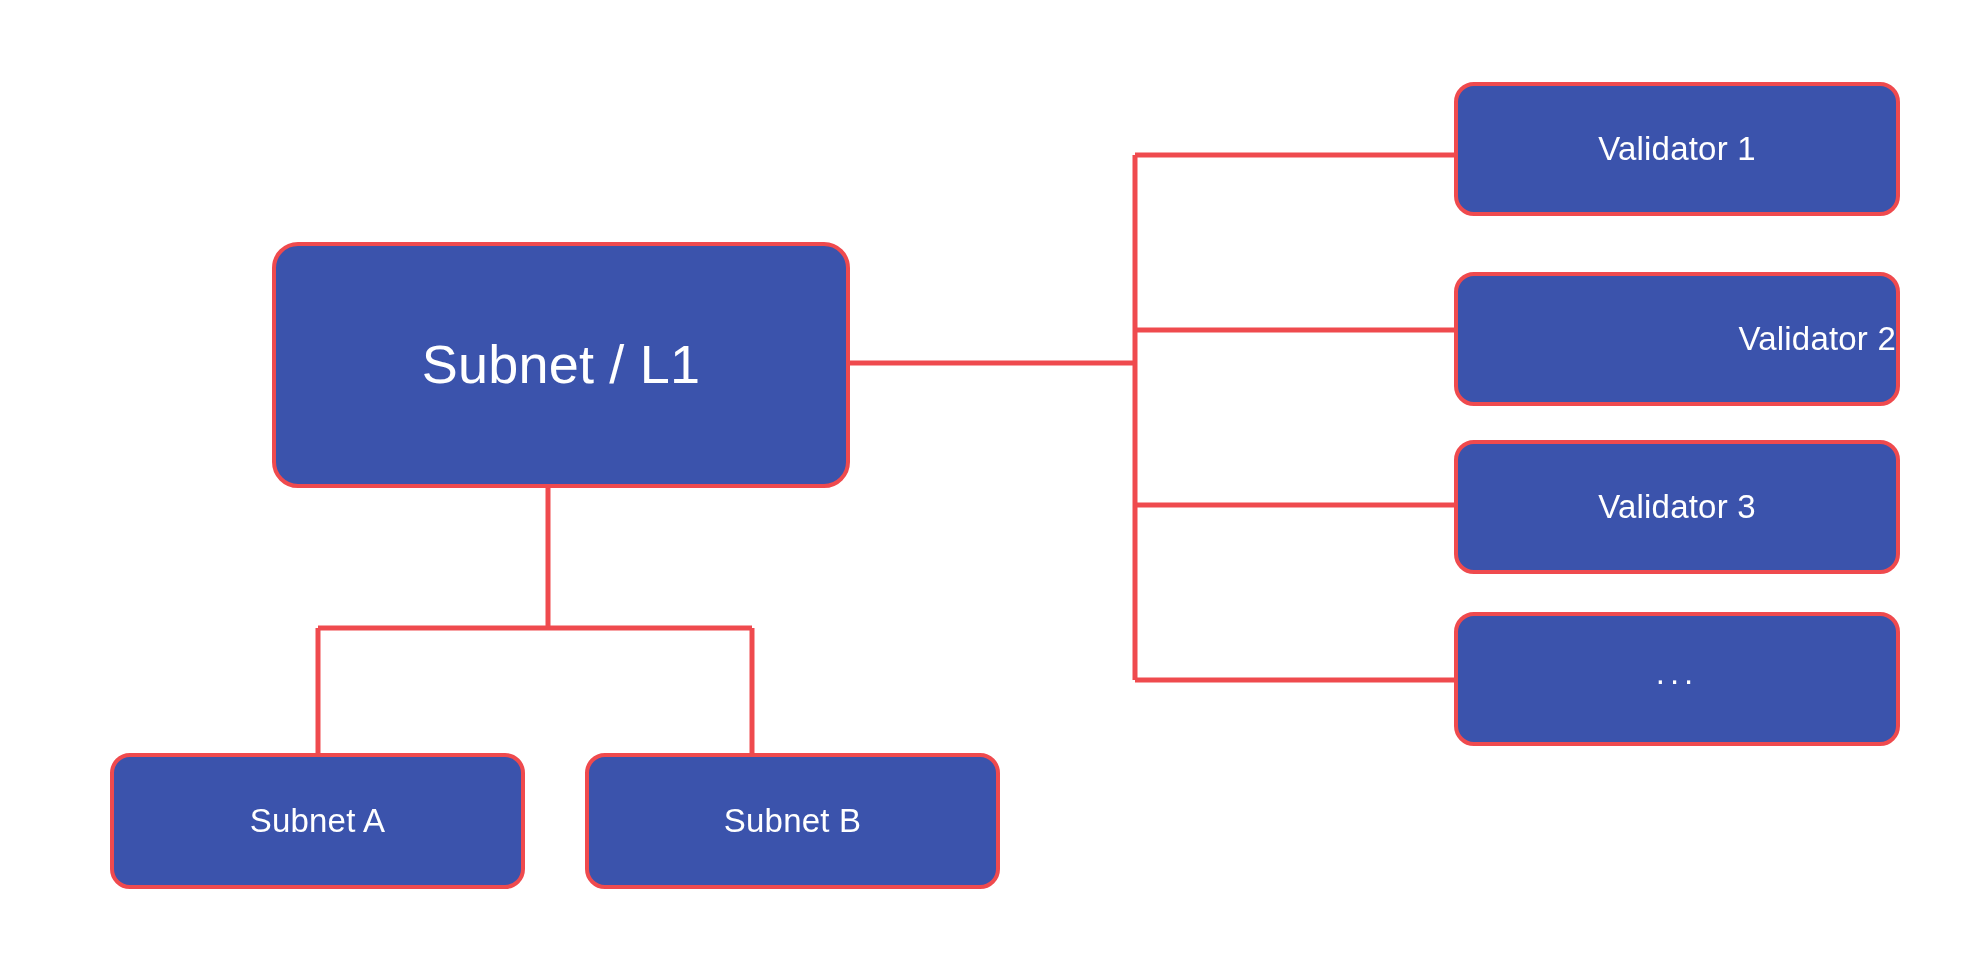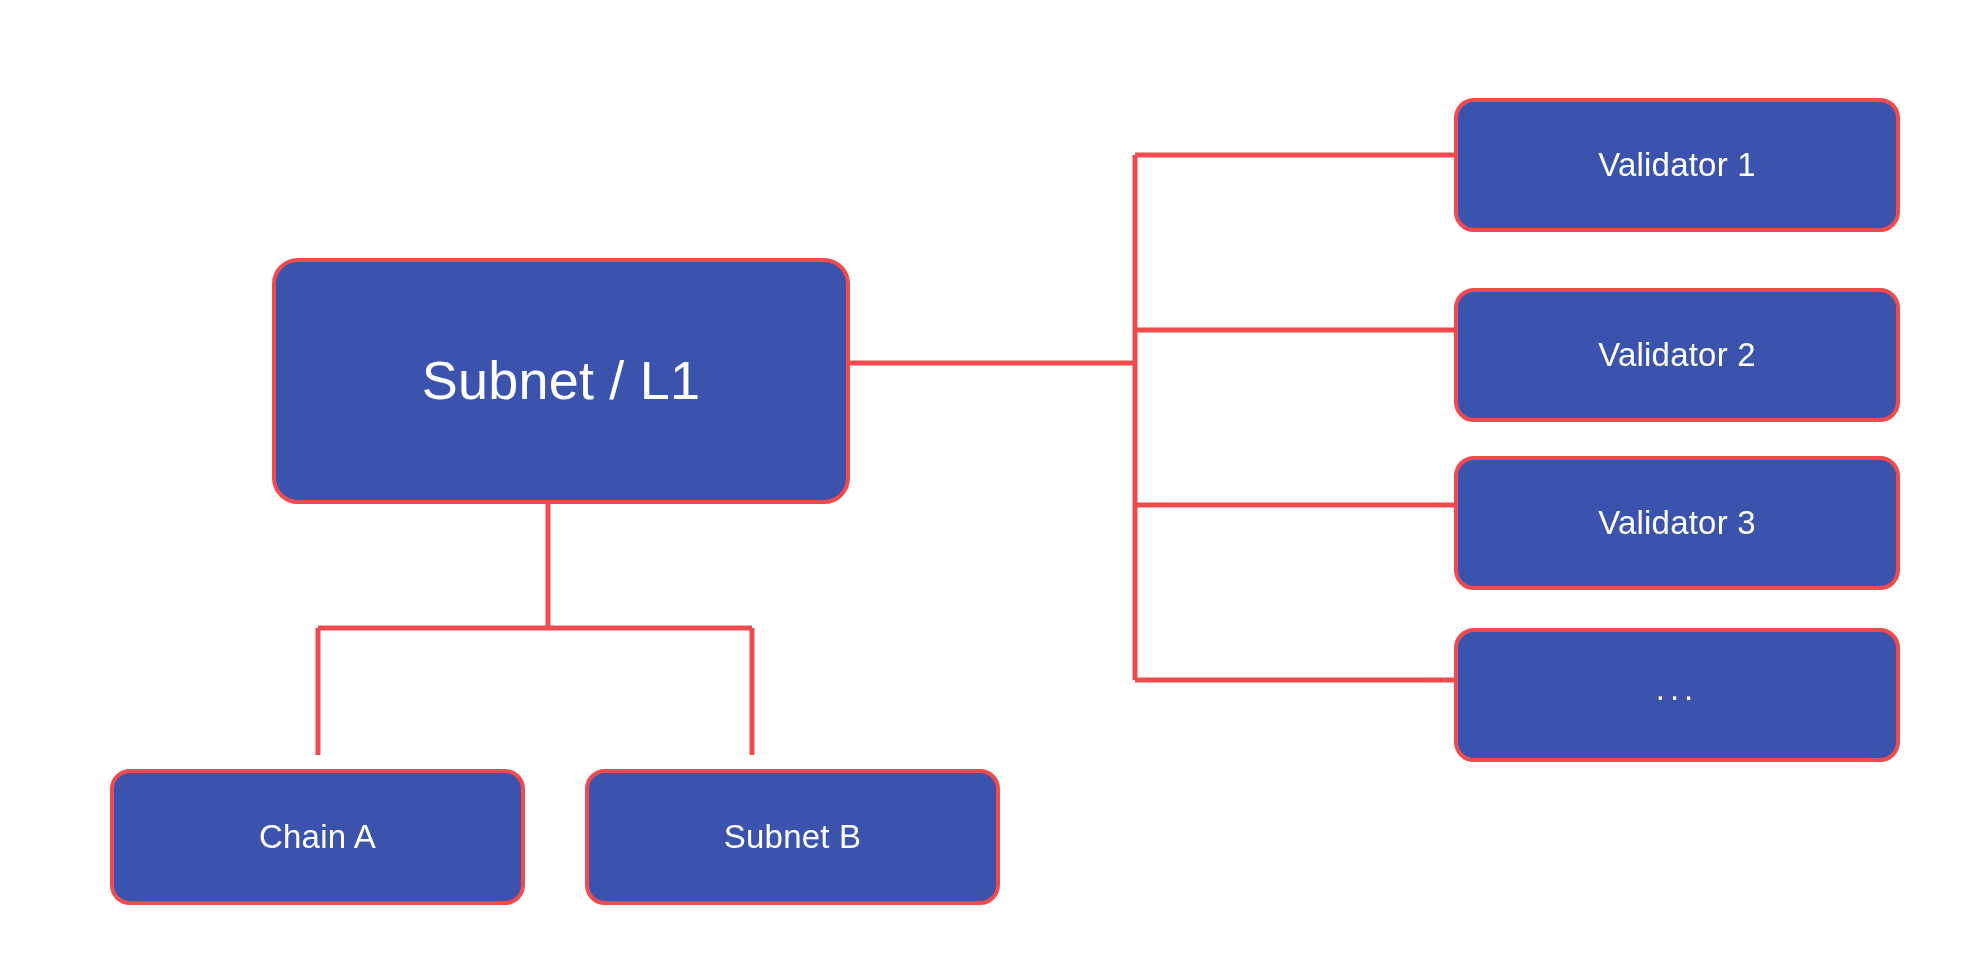--- a/index.html
+++ b/index.html
@@ -34,21 +34,20 @@
     border-radius: 20px;
     color: #ffffff;
     display: flex;
     align-items: center;
     justify-content: center;
     text-align: center;
     line-height: 1.1;
     font-weight: 400;
     letter-spacing: 0.2px;
     z-index: 2;
-    margin-top: 16px;
   }
   .node-root {
     left: 272px;
     top: 242px;
     width: 578px;
     height: 246px;
     border-radius: 26px;
     font-size: 54px;
   }
   .node-child {
@@ -60,21 +59,21 @@
   .node-chain-a { left: 110px; top: 753px; }
   .node-chain-b { left: 585px; top: 753px; }
   .node-validator {
     left: 1454px;
     width: 446px;
     height: 134px;
     border-radius: 20px;
     font-size: 33px;
   }
   .node-v1 { top: 82px; }
-  .node-v2 { top: 272px; }
+  .node-v2 { top: 272px; justify-content: flex-end; }
   .node-v3 { top: 440px; }
   .node-v4 { top: 612px; }
   .ellipsis-label {
     letter-spacing: 5px;
     font-size: 33px;
     position: relative;
     top: -6px;
   }
 </style>
 </head>
@@ -99,21 +98,21 @@
       <path d="M 318 628 L 318 755"></path>
       <path d="M 752 628 L 752 755"></path>
     </g>
   </svg>
 
   <div class="node node-root">
     <span>Subnet / L1</span>
   </div>
 
   <div class="node node-child node-chain-a">
-    <span>Chain A</span>
+    <span>Subnet A</span>
   </div>
 
   <div class="node node-child node-chain-b">
     <span>Subnet B</span>
   </div>
 
   <div class="node node-validator node-v1">
     <span>Validator 1</span>
   </div>
 

